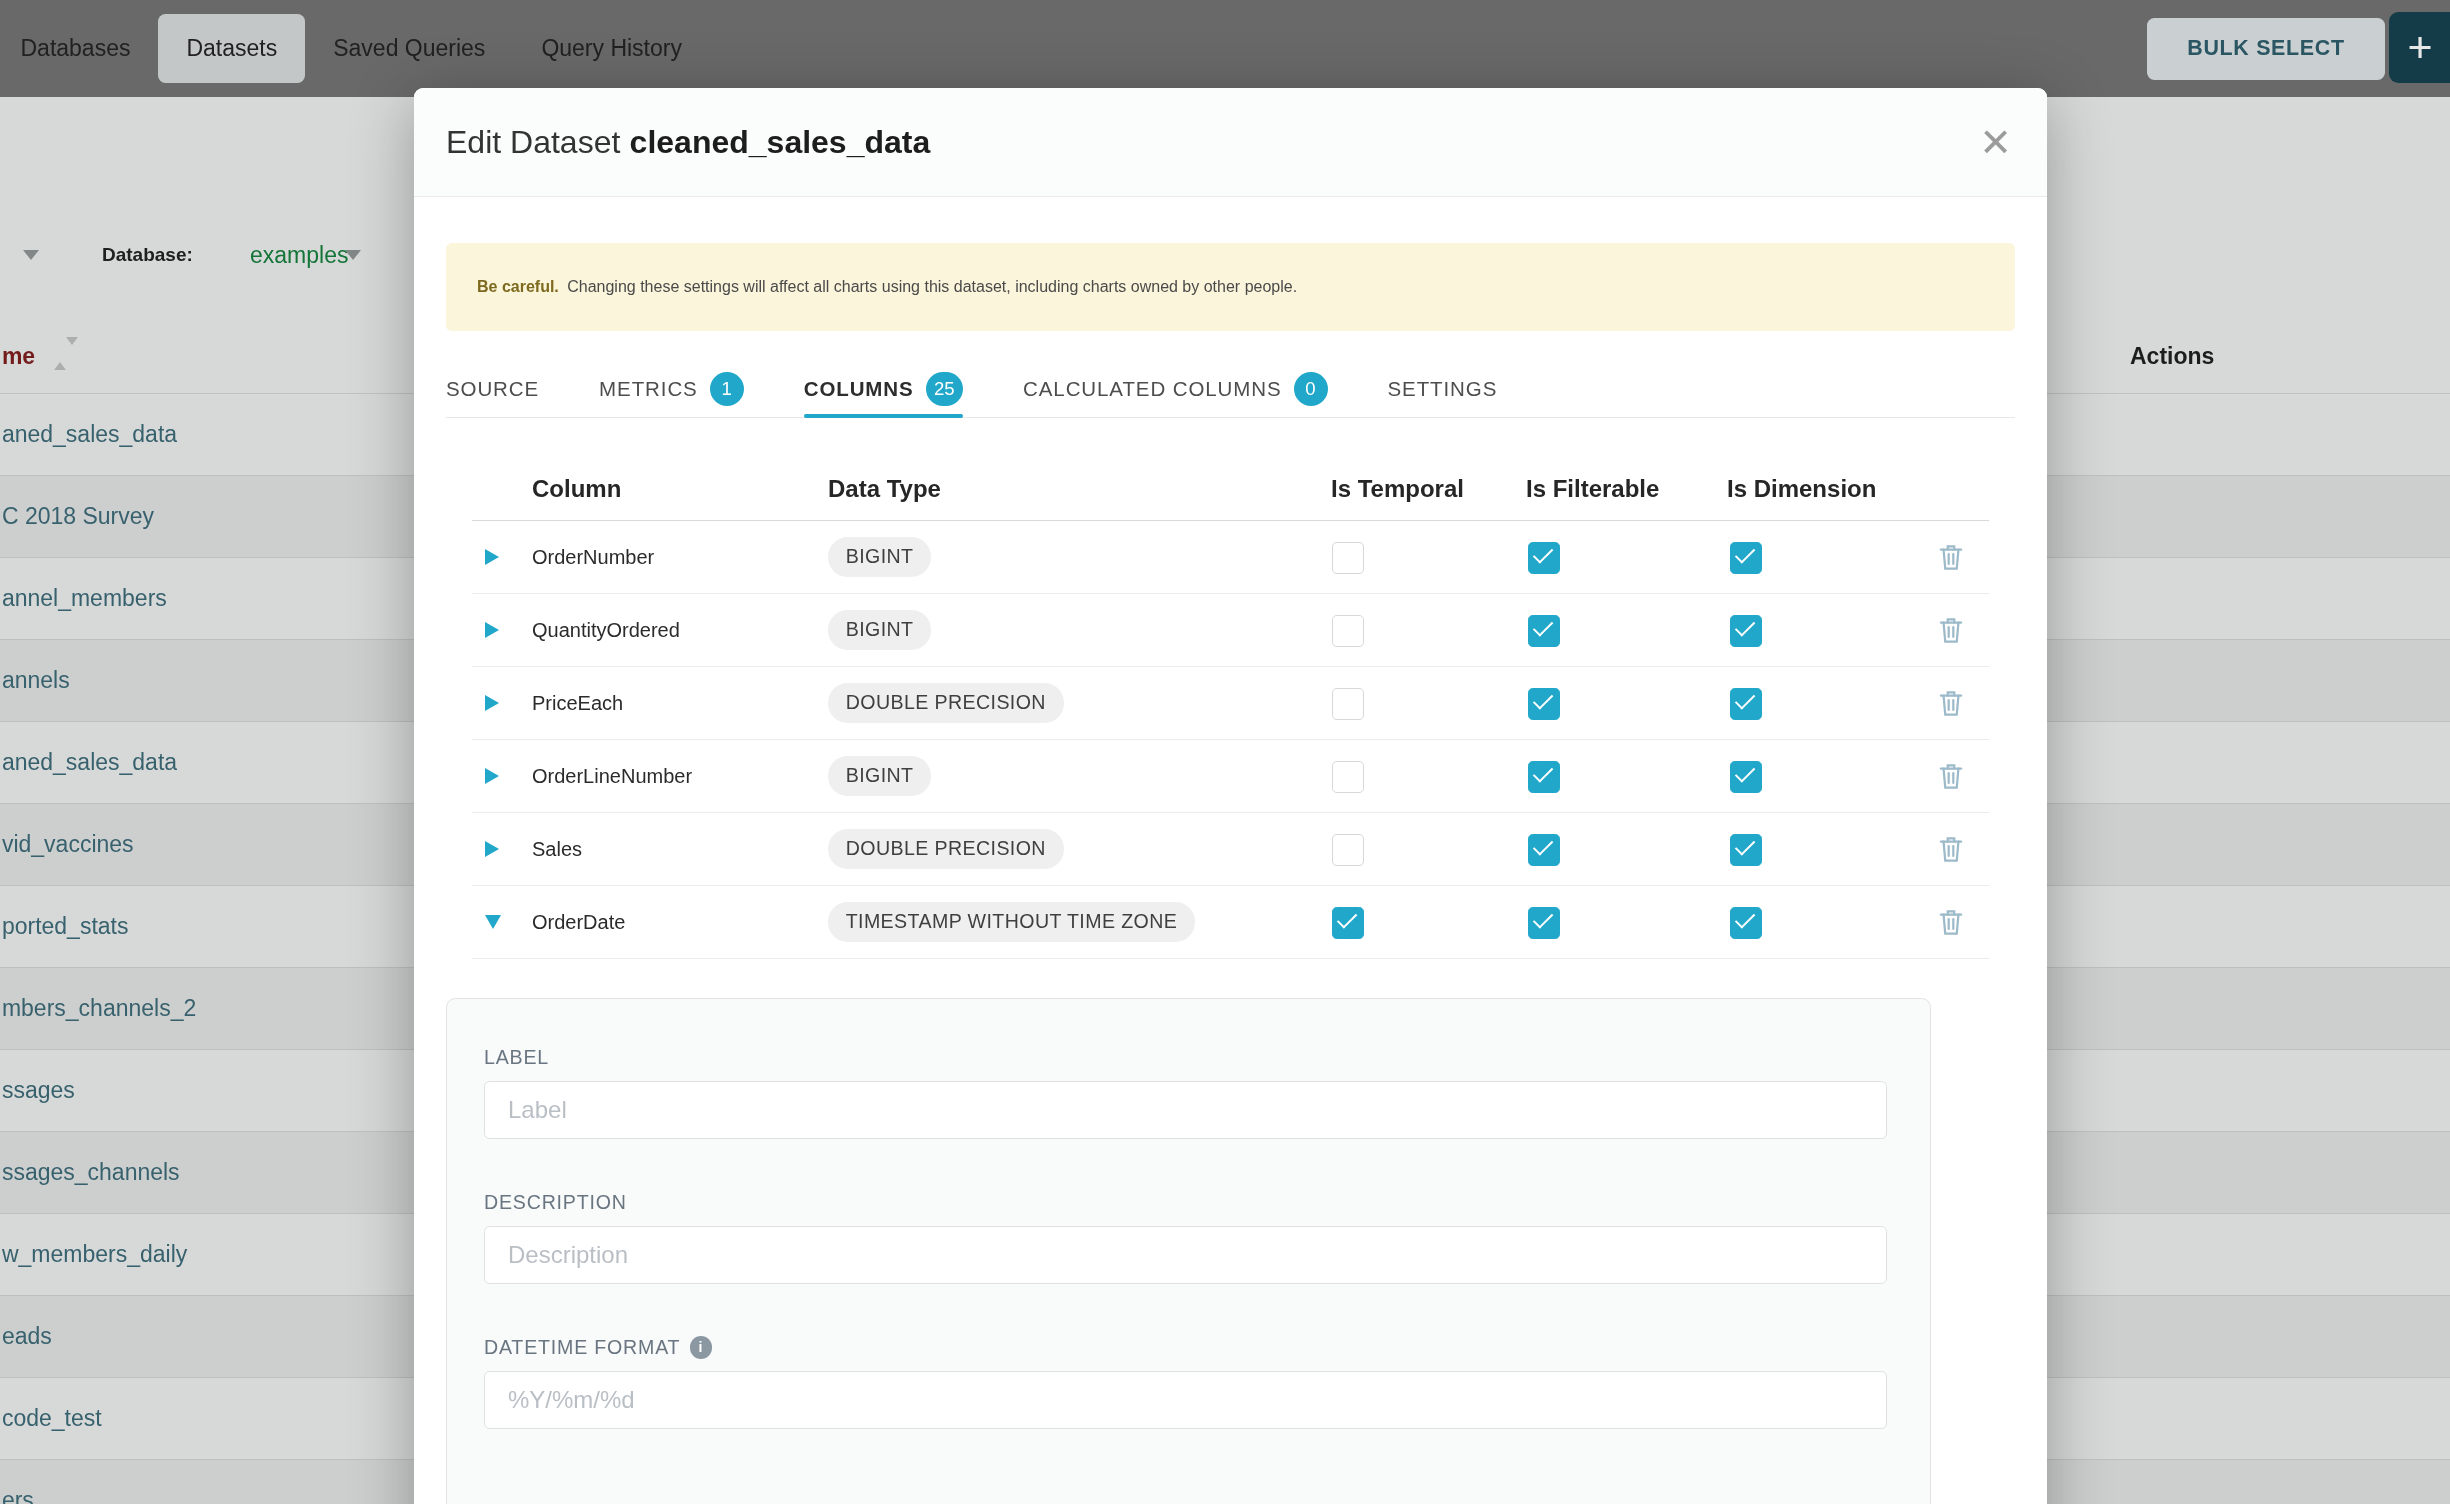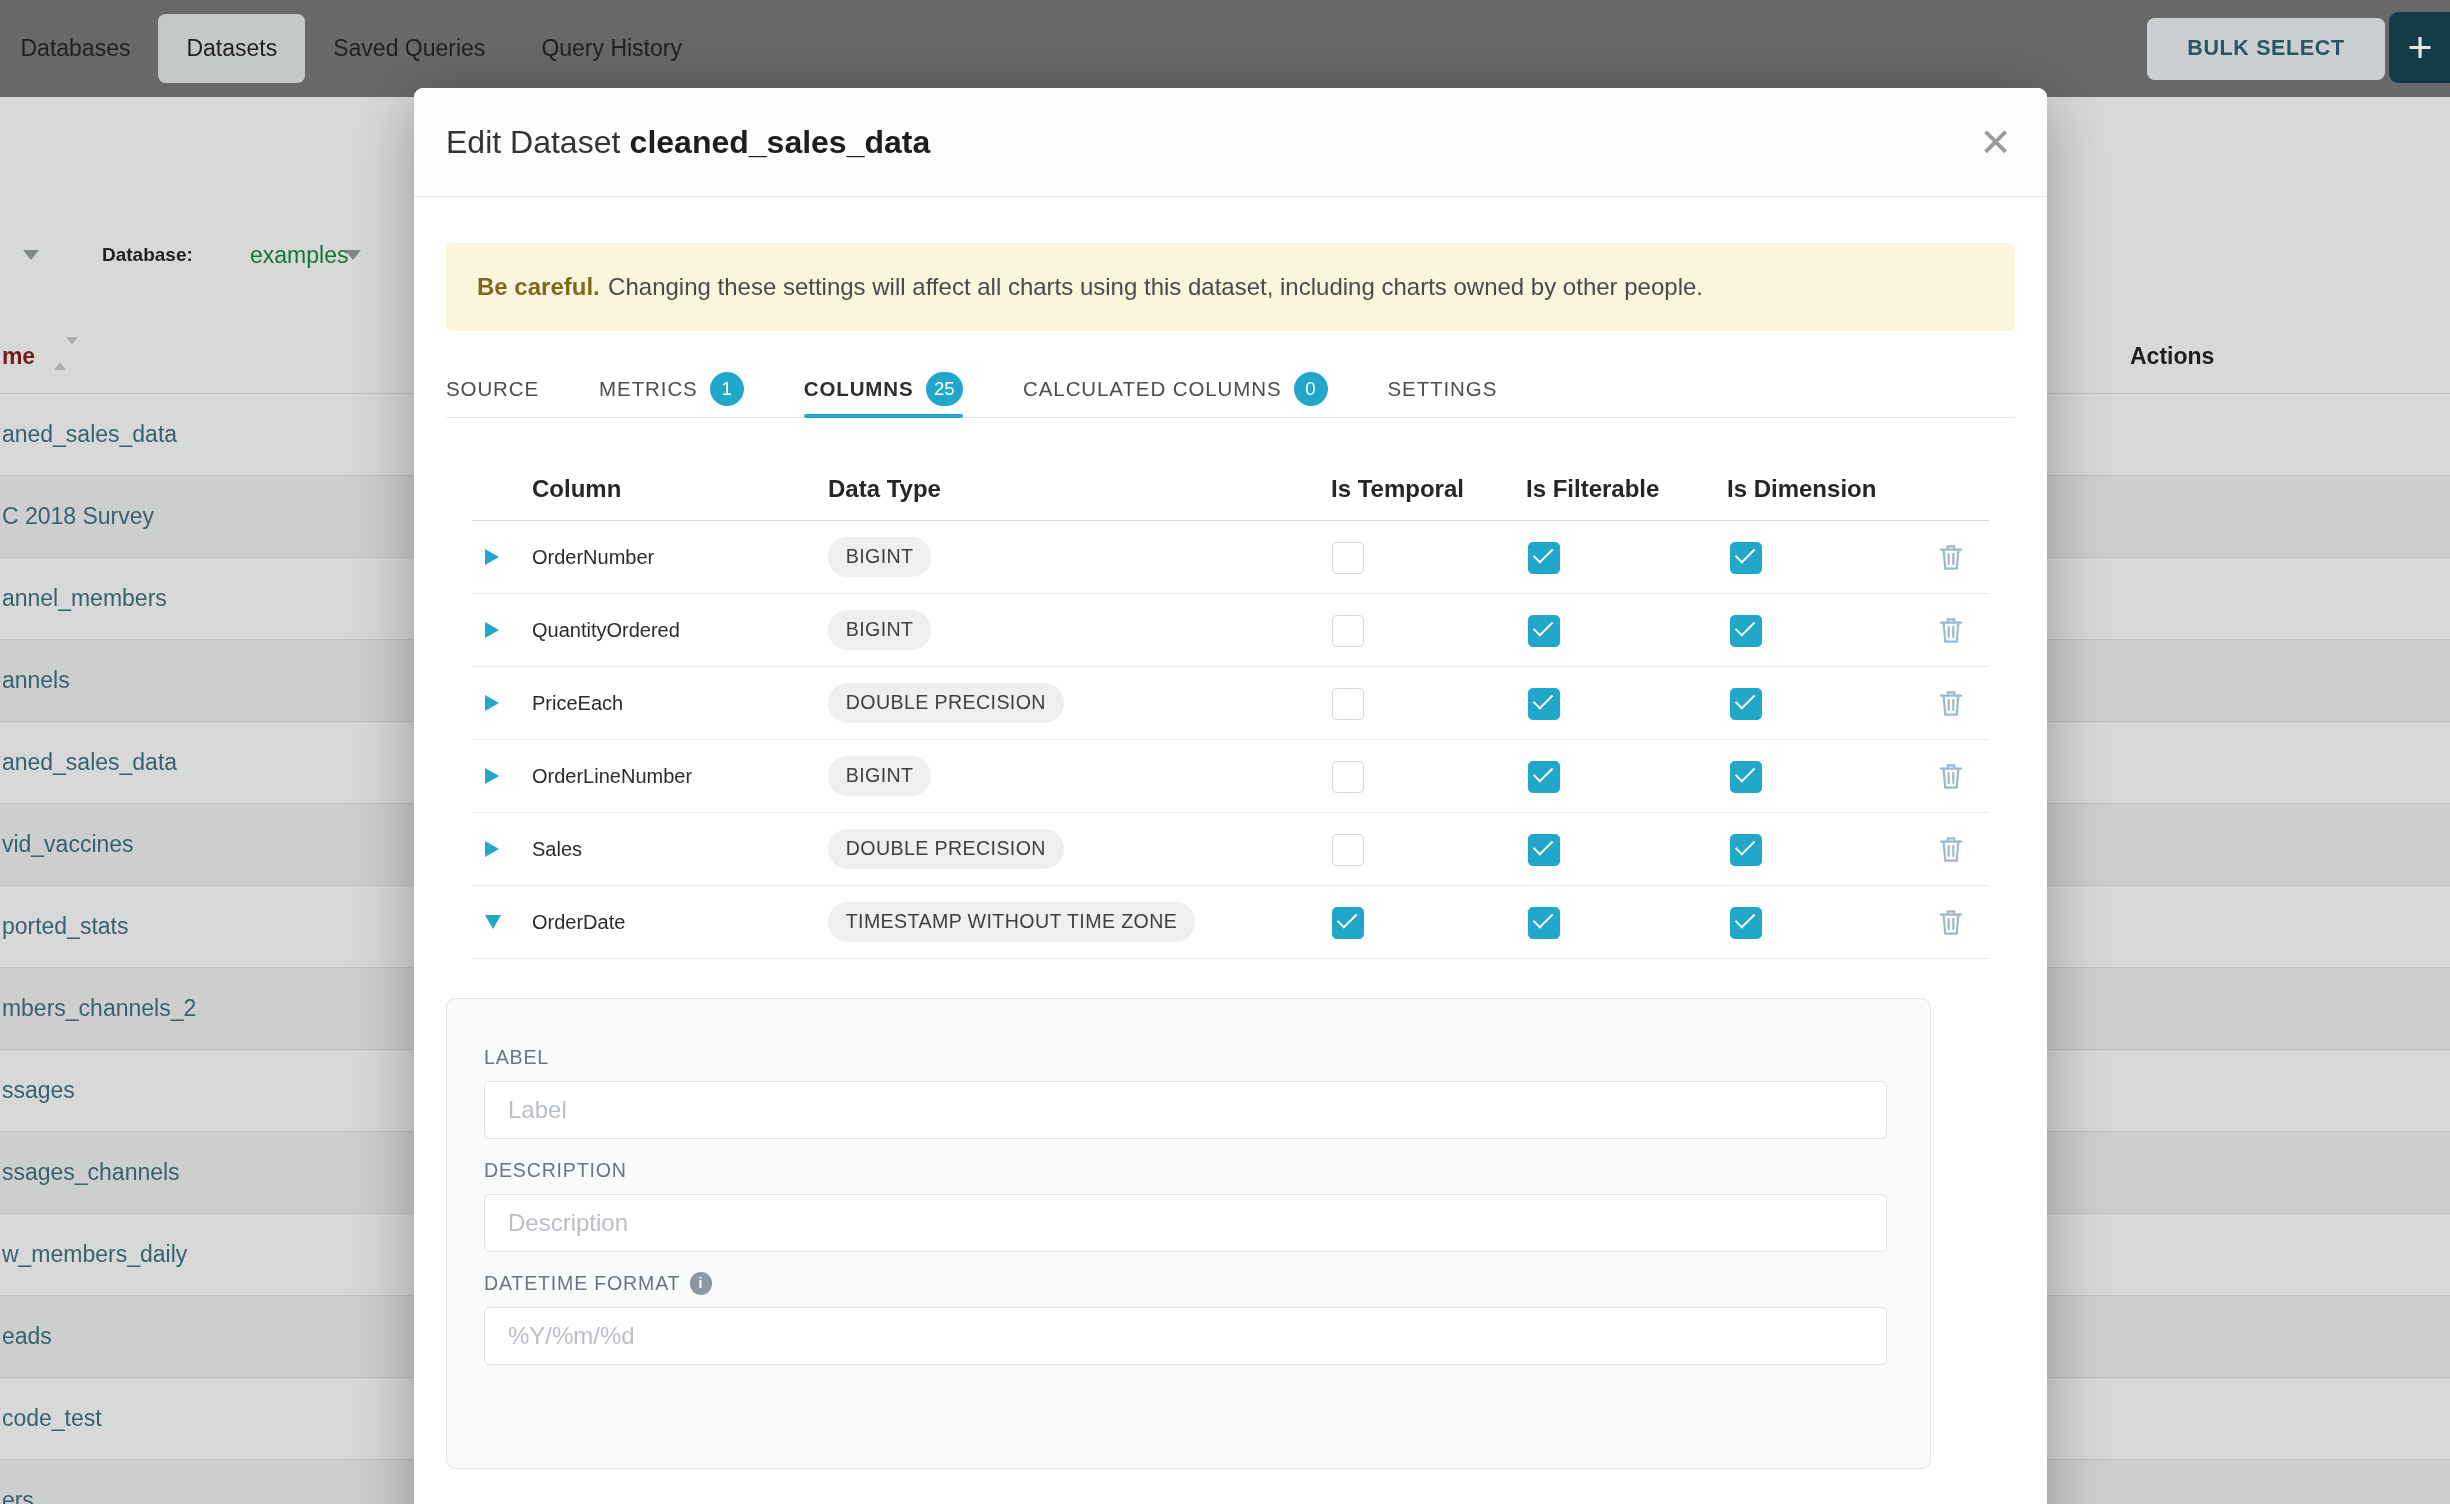--- a/index.html
+++ b/index.html
@@ -79,21 +79,21 @@
   .modal-title { font-size:32px; color:#333; }
   .modal-title .ds-name { font-weight:700; color:#1d1d1d; margin-left:9.3px; }
   .close-btn {
     position:absolute; right:35px; top:50%; transform:translateY(-50%);
     font-size:39px; color:#9b9b9b; background:none; border:none; line-height:1; cursor:pointer;
     font-family:inherit;
   }
 
   .warning-banner {
     margin:46px 32px 0 32px; height:88px; background:#fbf5db; border-radius:5.6px;
-    display:flex; align-items:center; padding:5px 31px; font-size:24px; color:#4a4a4a; white-space:nowrap;
+    display:flex; align-items:center; padding:5px 31px; font-size:16px; color:#4a4a4a; white-space:nowrap;
   }
   .warning-bold { color:#7d6a1e; font-weight:700; margin-right:8.4px; }
 
   #modal-tabs {
     margin:29px 32px 0 32px; display:flex; gap:60px;
     border-bottom:0.9px solid #e7e7e7; height:58px; align-items:flex-start;
   }
   .mtab {
     display:flex; align-items:center; gap:12px; font-size:20.5px; letter-spacing:0.9px;
     color:#4d4d4d; position:relative; height:100%; cursor:pointer; white-space:nowrap;justify-content:flex-end;
@@ -134,21 +134,21 @@
   .cb.checked::after {
     content:""; position:absolute; left:9.3px; top:1.9px; width:8.4px; height:17px;
     border:solid #fff; border-width:0 2.8px 2.8px 0; transform:rotate(45deg);
   }
   .trash { position:absolute; left:1466px; top:50%; transform:translateY(-50%); width:26px; height:30px; cursor:pointer; }
 
   .detail-panel {
     margin:39px 116px 0 32px; background:#f9fafa; border:0.9px solid #e3e3e3; border-radius:9.3px;
     padding:47px 43px 103px 37px;
   }
-  .field { margin-bottom:20px; }
+  .field { margin-bottom:52px; }
   .field:last-child { margin-bottom:0; }
   .field-label {
     font-size:19.6px; color:#697580; letter-spacing:0.8px; margin-bottom:12px;
     display:flex; align-items:center; gap:9.3px; font-weight:500;
   }
   .info-icon {
     width:22.4px; height:22.4px; border-radius:50%; background:#8b97a1; color:#fff;
     font-size:14px; font-weight:700; display:inline-flex; align-items:center; justify-content:center;
     font-style:normal;
   }

